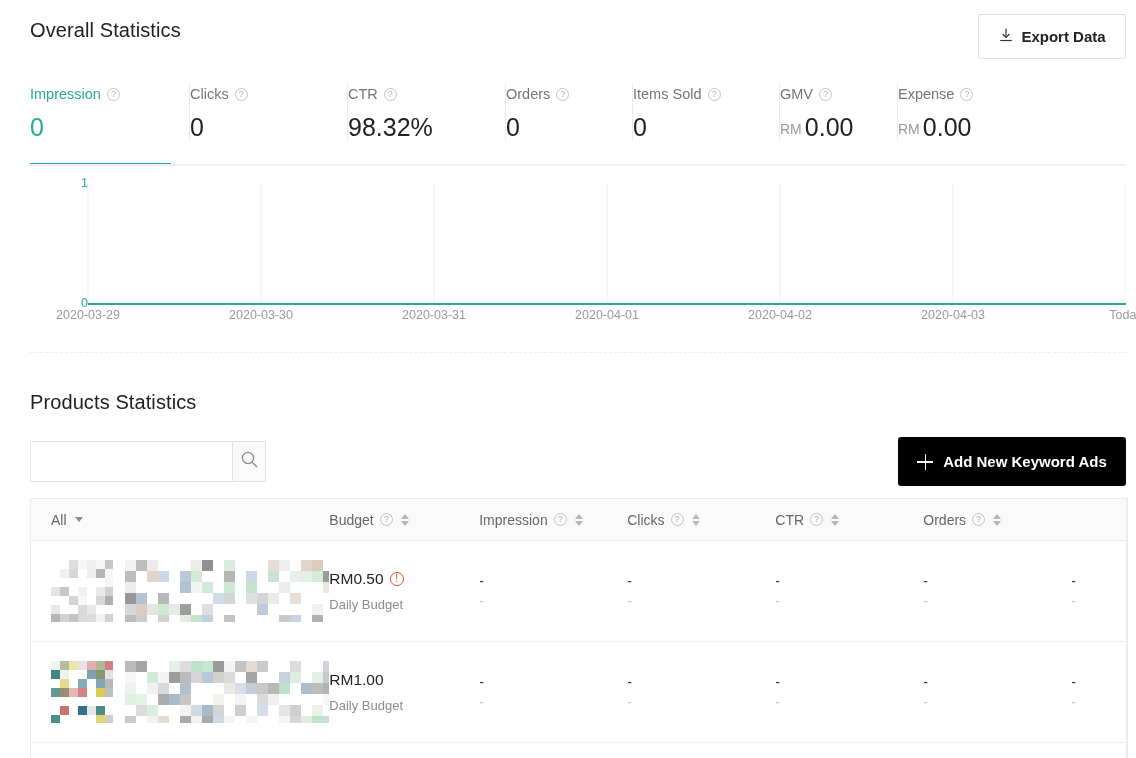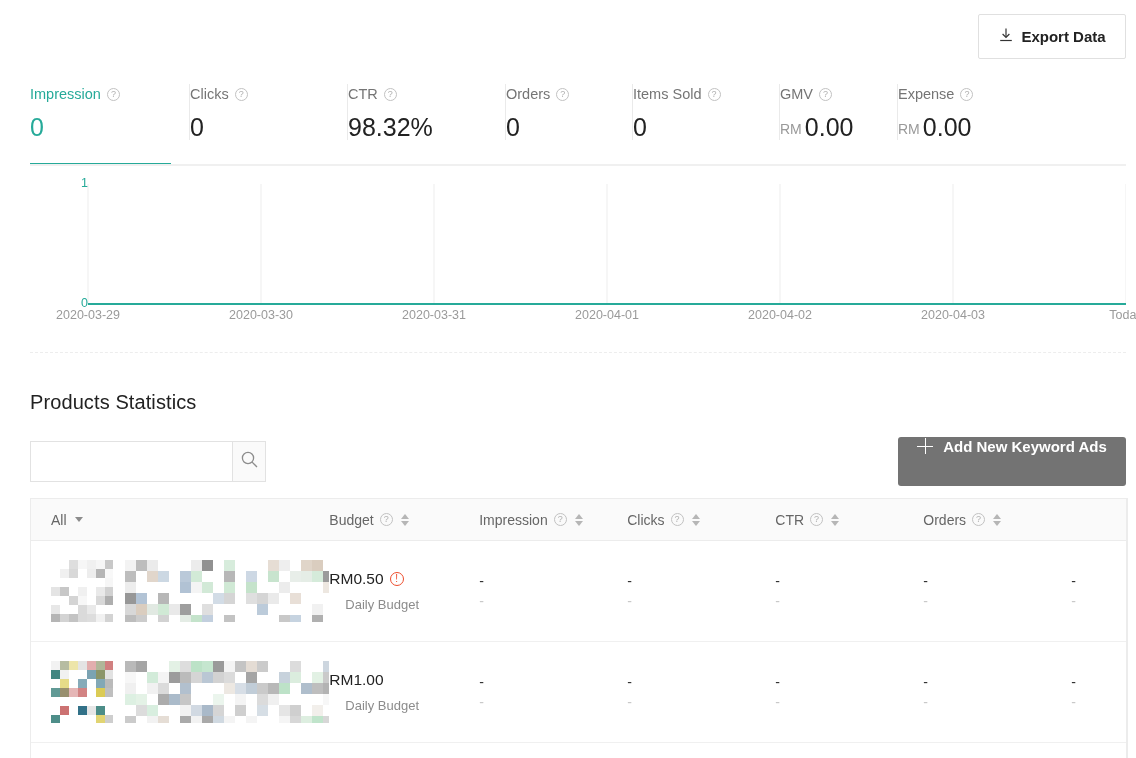--- a/index.html
+++ b/index.html
@@ -102,22 +102,22 @@
     flex: 1; border: 0; outline: none; padding: 0 10px;
     font-size: 14px; font-family: "Liberation Sans", sans-serif; color: #333; background: transparent;
   }
   .search-btn {
     width: 44px; border-left: 1px solid #e2e2e2; background: #fafafa;
     display: flex; align-items: center; justify-content: center; cursor: pointer;
   }
 
   .add-btn {
     position: absolute; left: 898px; top: 437px; width: 228px; height: 49px;
-    background: #737373; border-radius: 3px; border: 0;
-    display: flex; justify-content: center; gap: 10px;
+    background: #000000; border-radius: 3px; border: 0;
+    display: flex; align-items: center; justify-content: center; gap: 10px;
     cursor: pointer;
   }
   .add-btn .lbl { color: #fff; font-size: 15px; font-weight: bold; }
   .plus-icon { position: relative; width: 16px; height: 16px; flex: 0 0 16px; }
   .plus-icon::before, .plus-icon::after {
     content: ""; position: absolute; background: #fff;
   }
   .plus-icon::before { left: 0; top: 7.5px; width: 16px; height: 1.6px; }
   .plus-icon::after { top: 0; left: 7.5px; height: 16px; width: 1.6px; }
 
@@ -148,21 +148,21 @@
   .td { display: flex; align-items: center; }
   .td.c-product { width: 320px; padding-left: 20px; gap: 12px; }
   .td.c-budget  { width: 140px; flex-direction: column; align-items: flex-start; justify-content: center; }
   .td.c-metric  { width: 158px; flex-direction: column; align-items: flex-start; justify-content: center; padding-left: 20px; }
   .td.c-last    { width: 80px; flex-direction: column; align-items: flex-start; justify-content: center; padding-left: 20px; }
 
   .thumb { width: 62px; height: 62px; flex: 0 0 62px; position: relative; overflow: hidden; background: #fff; }
   .pname { flex: 1; height: 62px; position: relative; overflow: hidden; }
 
   .budget-val { font-size: 15.5px; color: #222; display: flex; align-items: center; gap: 6px; }
-  .budget-sub { font-size: 13px; color: #8c8c8c; margin-top: 9px; margin-left: 16px; }
+  .budget-sub { font-size: 13px; color: #8c8c8c; margin-top: 9px; }
   .warn-icon {
     width: 14px; height: 14px; border-radius: 50%; border: 1px solid #ee4d2d;
     color: #ee4d2d; font-size: 10px; line-height: 12px; text-align: center;
     font-family: "Liberation Sans", sans-serif;
   }
   .dash { font-size: 14px; color: #333; line-height: 20px; }
   .dash.faint { color: #c9c9c9; }
 
   
   .table-right-border { position: absolute; right: 0; top: 0; width: 1px; height: 100%; background: #ececec; }
@@ -176,20 +176,21 @@
   }
 
   
   .px { position: absolute; }
 </style>
 </head>
 <body>
 
 <div class="page">
 
+  <div class="section-title" id="overall-title">Overall Statistics</div>
 
 
   <div class="export-btn">
     <span>
       <svg width="16" height="16" viewBox="0 0 16 16" fill="none" stroke="#333" stroke-width="1.2">
         <line x1="8" y1="1.5" x2="8" y2="10"></line>
         <polyline points="4.6,7 8,10.4 11.4,7"></polyline>
         <line x1="2.2" y1="13.5" x2="13.8" y2="13.5"></line>
       </svg>
     </span>

